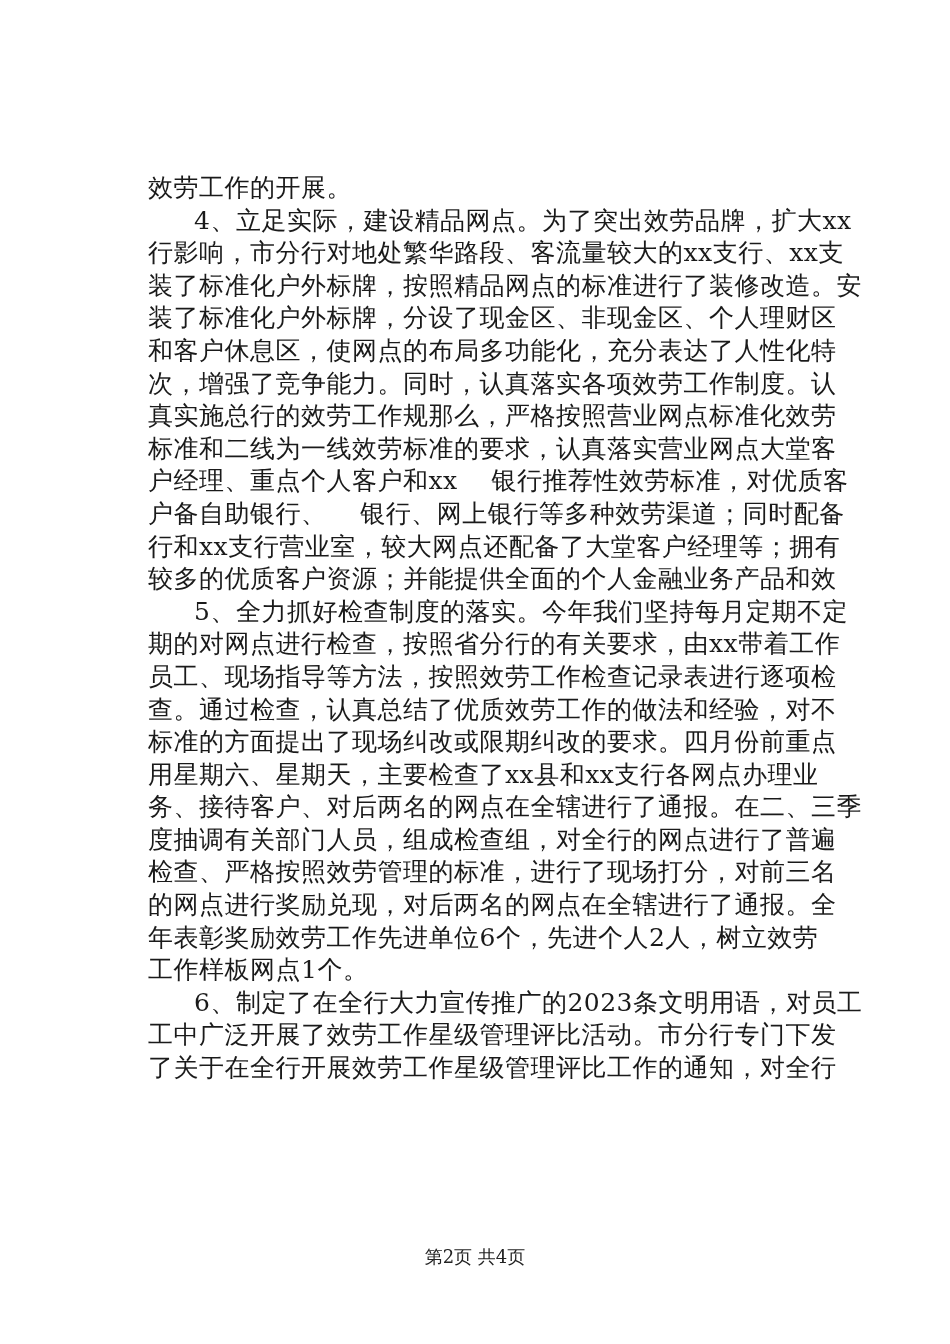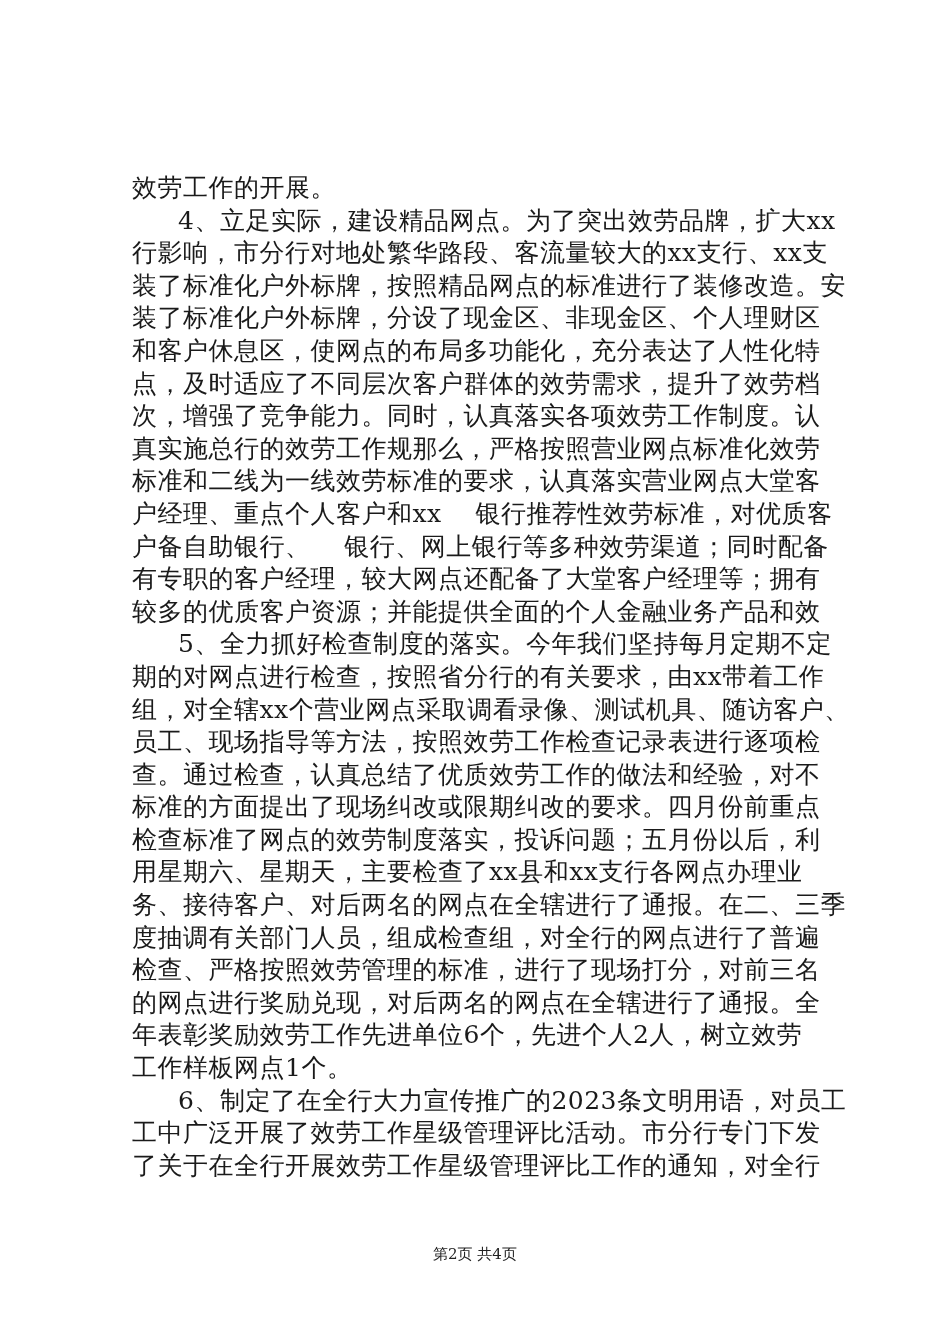--- a/index.html
+++ b/index.html
@@ -1,50 +1,47 @@
 <!DOCTYPE html>
 <html><head>
 <meta charset="utf-8">
 <style>
   html, body { margin: 0; padding: 0; background: #ffffff; }
   body { width: 950px; height: 1344px; position: relative; overflow: hidden;
          font-family: "DejaVu Serif", "Liberation Serif", serif; color: #1a1a1a; }
   .page { position: absolute; left: 0; top: 0; width: 950px; height: 1344px; background: #fff; }
-  .body-text { position: absolute; left: 132px; top: 172px; width: 700px; }
+  .body-text { position: absolute; left: 148px; top: 172px; width: 700px; }
   .line { height: 32.6px; line-height: 32.6px; font-size: 25px; white-space: pre; letter-spacing: 0.5px; }
   .indent { padding-left: 46px; }
   .footer { position: absolute; top: 1245px; left: 0; width: 950px; text-align: center;
-            font-size: 15px; color: #222; }
+            font-size: 18px; color: #222; }
 </style>
 </head>
 <body>
 
 <div class="page">
   <div class="body-text" id="body-text">
       <div class="line">效劳工作的开展。</div>
       <div class="line indent">4、立足实际，建设精品网点。为了突出效劳品牌，扩大xx</div>
       <div class="line">行影响，市分行对地处繁华路段、客流量较大的xx支行、xx支</div>
       <div class="line">装了标准化户外标牌，按照精品网点的标准进行了装修改造。安</div>
       <div class="line">装了标准化户外标牌，分设了现金区、非现金区、个人理财区</div>
       <div class="line">和客户休息区，使网点的布局多功能化，充分表达了人性化特</div>
-      <div class="line">点，及时适应了不同层次客户群体的效劳需求，提升了效劳档</div>
       <div class="line">次，增强了竞争能力。同时，认真落实各项效劳工作制度。认</div>
       <div class="line">真实施总行的效劳工作规那么，严格按照营业网点标准化效劳</div>
       <div class="line">标准和二线为一线效劳标准的要求，认真落实营业网点大堂客</div>
       <div class="line">户经理、重点个人客户和xx    银行推荐性效劳标准，对优质客</div>
       <div class="line">户备自助银行、    银行、网上银行等多种效劳渠道；同时配备</div>
-      <div class="line">有专职的客户经理，较大网点还配备了大堂客户经理等；拥有</div>
+      <div class="line">行和xx支行营业室，较大网点还配备了大堂客户经理等；拥有</div>
       <div class="line">较多的优质客户资源；并能提供全面的个人金融业务产品和效</div>
       <div class="line indent">5、全力抓好检查制度的落实。今年我们坚持每月定期不定</div>
       <div class="line">期的对网点进行检查，按照省分行的有关要求，由xx带着工作</div>
-      <div class="line">组，对全辖xx个营业网点采取调看录像、测试机具、随访客户、</div>
       <div class="line">员工、现场指导等方法，按照效劳工作检查记录表进行逐项检</div>
       <div class="line">查。通过检查，认真总结了优质效劳工作的做法和经验，对不</div>
       <div class="line">标准的方面提出了现场纠改或限期纠改的要求。四月份前重点</div>
-      <div class="line">检查标准了网点的效劳制度落实，投诉问题；五月份以后，利</div>
       <div class="line">用星期六、星期天，主要检查了xx县和xx支行各网点办理业</div>
       <div class="line">务、接待客户、对后两名的网点在全辖进行了通报。在二、三季</div>
       <div class="line">度抽调有关部门人员，组成检查组，对全行的网点进行了普遍</div>
       <div class="line">检查、严格按照效劳管理的标准，进行了现场打分，对前三名</div>
       <div class="line">的网点进行奖励兑现，对后两名的网点在全辖进行了通报。全</div>
       <div class="line">年表彰奖励效劳工作先进单位6个，先进个人2人，树立效劳</div>
       <div class="line">工作样板网点1个。</div>
       <div class="line indent">6、制定了在全行大力宣传推广的2023条文明用语，对员工</div>
       <div class="line">工中广泛开展了效劳工作星级管理评比活动。市分行专门下发</div>
       <div class="line">了关于在全行开展效劳工作星级管理评比工作的通知，对全行</div>

